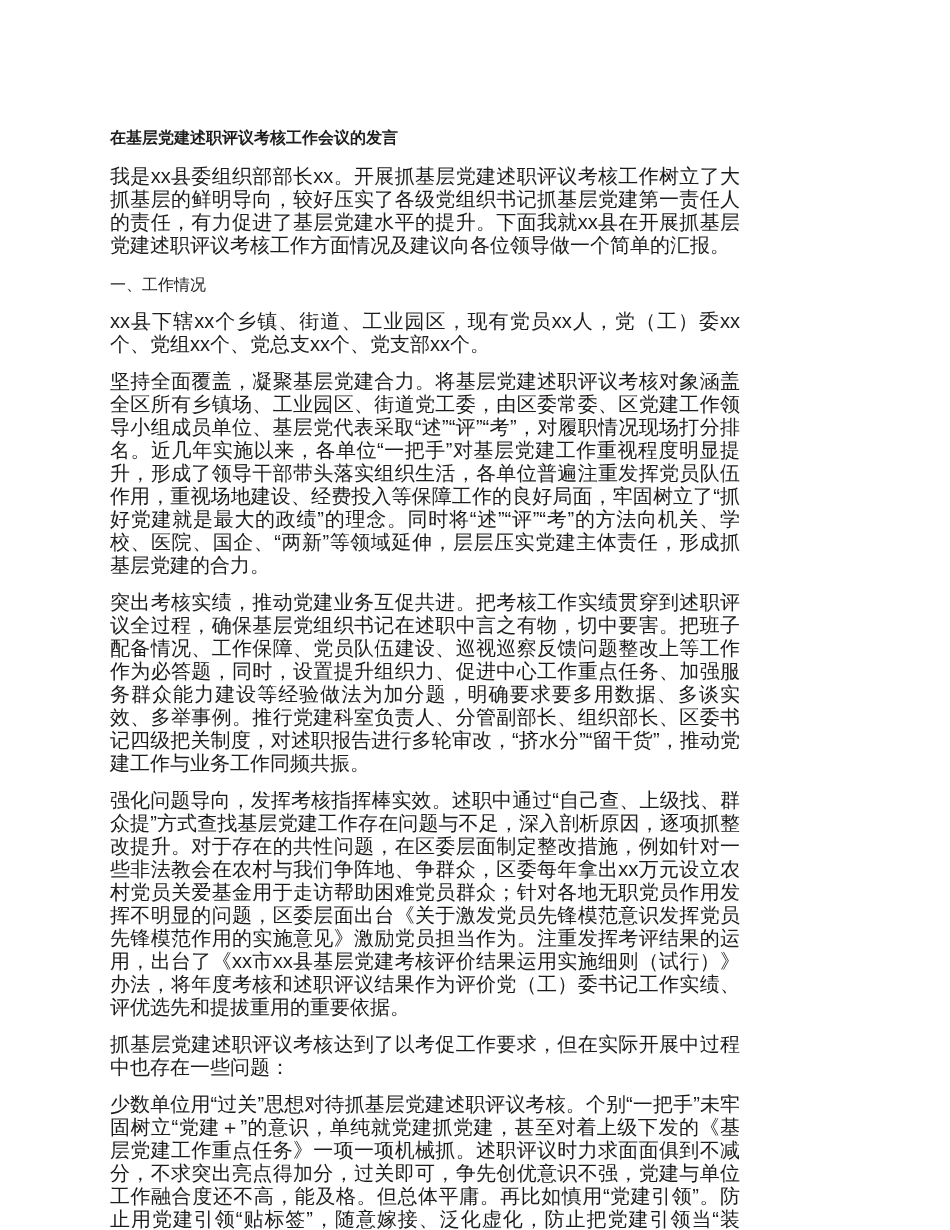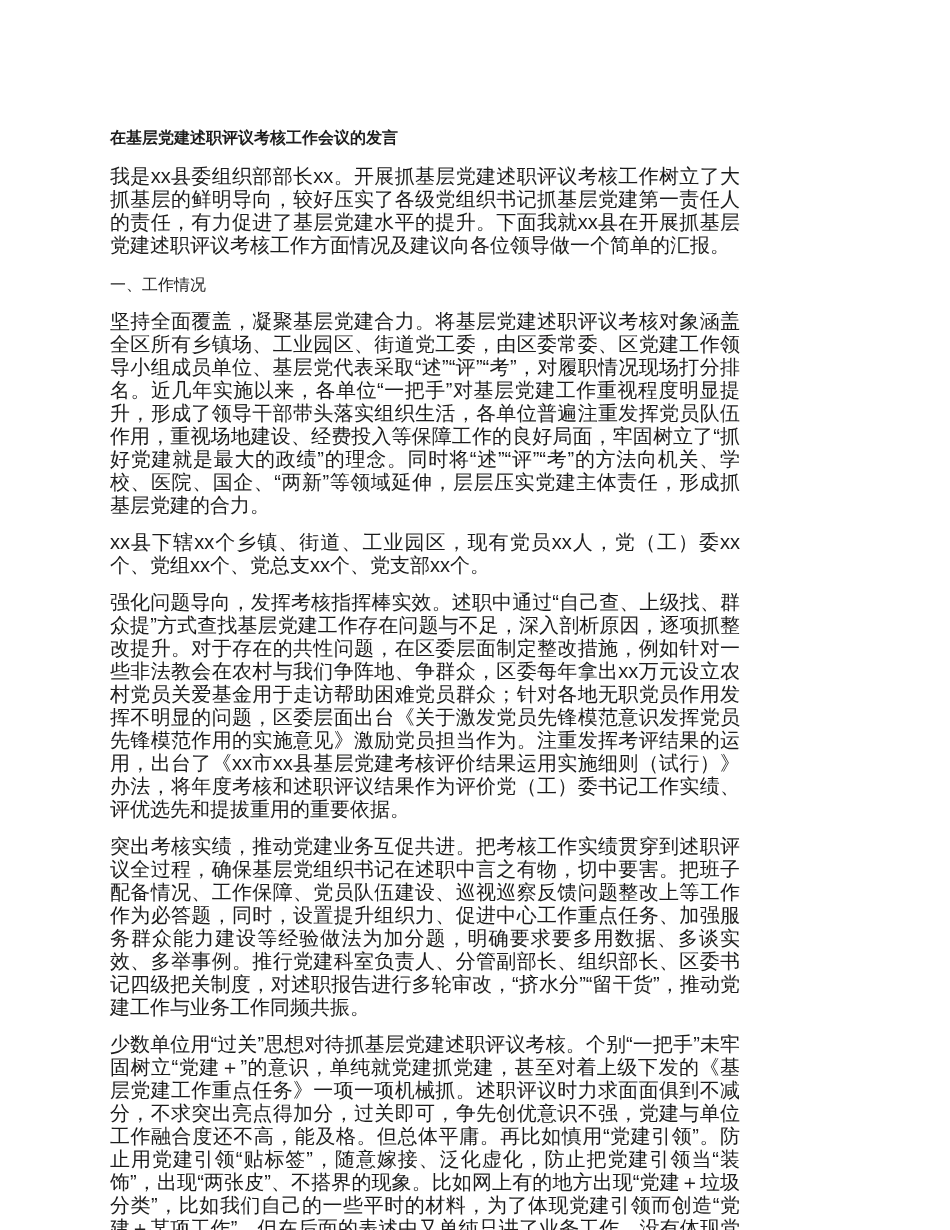--- a/index.html
+++ b/index.html
@@ -48,24 +48,25 @@
 </head>
 <body>
 
 <div class="page">
   <h1 class="doc-title">在基层党建述职评议考核工作会议的发言</h1>
 
   <p class="doc-para">我是xx县委组织部部长xx。开展抓基层党建述职评议考核工作树立了大抓基层的鲜明导向，较好压实了各级党组织书记抓基层党建第一责任人的责任，有力促进了基层党建水平的提升。下面我就xx县在开展抓基层党建述职评议考核工作方面情况及建议向各位领导做一个简单的汇报。</p>
 
   <h2 class="doc-heading">一、工作情况</h2>
 
+  <p class="doc-para">xx县下辖xx个乡镇、街道、工业园区，现有党员xx人，党（工）委xx个、党组xx个、党总支xx个、党支部xx个。</p>
+
   <p class="doc-para">坚持全面覆盖，凝聚基层党建合力。将基层党建述职评议考核对象涵盖全区所有乡镇场、工业园区、街道党工委，由区委常委、区党建工作领导小组成员单位、基层党代表采取“述”“评”“考”，对履职情况现场打分排名。近几年实施以来，各单位“一把手”对基层党建工作重视程度明显提升，形成了领导干部带头落实组织生活，各单位普遍注重发挥党员队伍作用，重视场地建设、经费投入等保障工作的良好局面，牢固树立了“抓好党建就是最大的政绩”的理念。同时将“述”“评”“考”的方法向机关、学校、医院、国企、“两新”等领域延伸，层层压实党建主体责任，形成抓基层党建的合力。</p>
 
-  <p class="doc-para">xx县下辖xx个乡镇、街道、工业园区，现有党员xx人，党（工）委xx个、党组xx个、党总支xx个、党支部xx个。</p>
+  <p class="doc-para">突出考核实绩，推动党建业务互促共进。把考核工作实绩贯穿到述职评议全过程，确保基层党组织书记在述职中言之有物，切中要害。把班子配备情况、工作保障、党员队伍建设、巡视巡察反馈问题整改上等工作作为必答题，同时，设置提升组织力、促进中心工作重点任务、加强服务群众能力建设等经验做法为加分题，明确要求要多用数据、多谈实效、多举事例。推行党建科室负责人、分管副部长、组织部长、区委书记四级把关制度，对述职报告进行多轮审改，“挤水分”“留干货”，推动党建工作与业务工作同频共振。</p>
 
   <p class="doc-para">强化问题导向，发挥考核指挥棒实效。述职中通过“自己查、上级找、群众提”方式查找基层党建工作存在问题与不足，深入剖析原因，逐项抓整改提升。对于存在的共性问题，在区委层面制定整改措施，例如针对一些非法教会在农村与我们争阵地、争群众，区委每年拿出xx万元设立农村党员关爱基金用于走访帮助困难党员群众；针对各地无职党员作用发挥不明显的问题，区委层面出台《关于激发党员先锋模范意识发挥党员先锋模范作用的实施意见》激励党员担当作为。注重发挥考评结果的运用，出台了《xx市xx县基层党建考核评价结果运用实施细则（试行）》办法，将年度考核和述职评议结果作为评价党（工）委书记工作实绩、评优选先和提拔重用的重要依据。</p>
 
-  <p class="doc-para">突出考核实绩，推动党建业务互促共进。把考核工作实绩贯穿到述职评议全过程，确保基层党组织书记在述职中言之有物，切中要害。把班子配备情况、工作保障、党员队伍建设、巡视巡察反馈问题整改上等工作作为必答题，同时，设置提升组织力、促进中心工作重点任务、加强服务群众能力建设等经验做法为加分题，明确要求要多用数据、多谈实效、多举事例。推行党建科室负责人、分管副部长、组织部长、区委书记四级把关制度，对述职报告进行多轮审改，“挤水分”“留干货”，推动党建工作与业务工作同频共振。</p>
 
-
+  <p class="doc-para">抓基层党建述职评议考核达到了以考促工作要求，但在实际开展中过程中也存在一些问题：</p>
 
   <p class="doc-para">少数单位用“过关”思想对待抓基层党建述职评议考核。个别“一把手”未牢固树立“党建＋”的意识，单纯就党建抓党建，甚至对着上级下发的《基层党建工作重点任务》一项一项机械抓。述职评议时力求面面俱到不减分，不求突出亮点得加分，过关即可，争先创优意识不强，党建与单位工作融合度还不高，能及格。但总体平庸。再比如慎用“党建引领”。防止用党建引领“贴标签”，随意嫁接、泛化虚化，防止把党建引领当“装饰”，出现“两张皮”、不搭界的现象。比如网上有的地方出现“党建＋垃圾分类”，比如我们自己的一些平时的材料，为了体现党建引领而创造“党建＋某项工作”，但在后面的表述中又单纯只讲了业务工作，没有体现党建的融入与发挥作用。</p>
 </div>
 
 </body></html>

